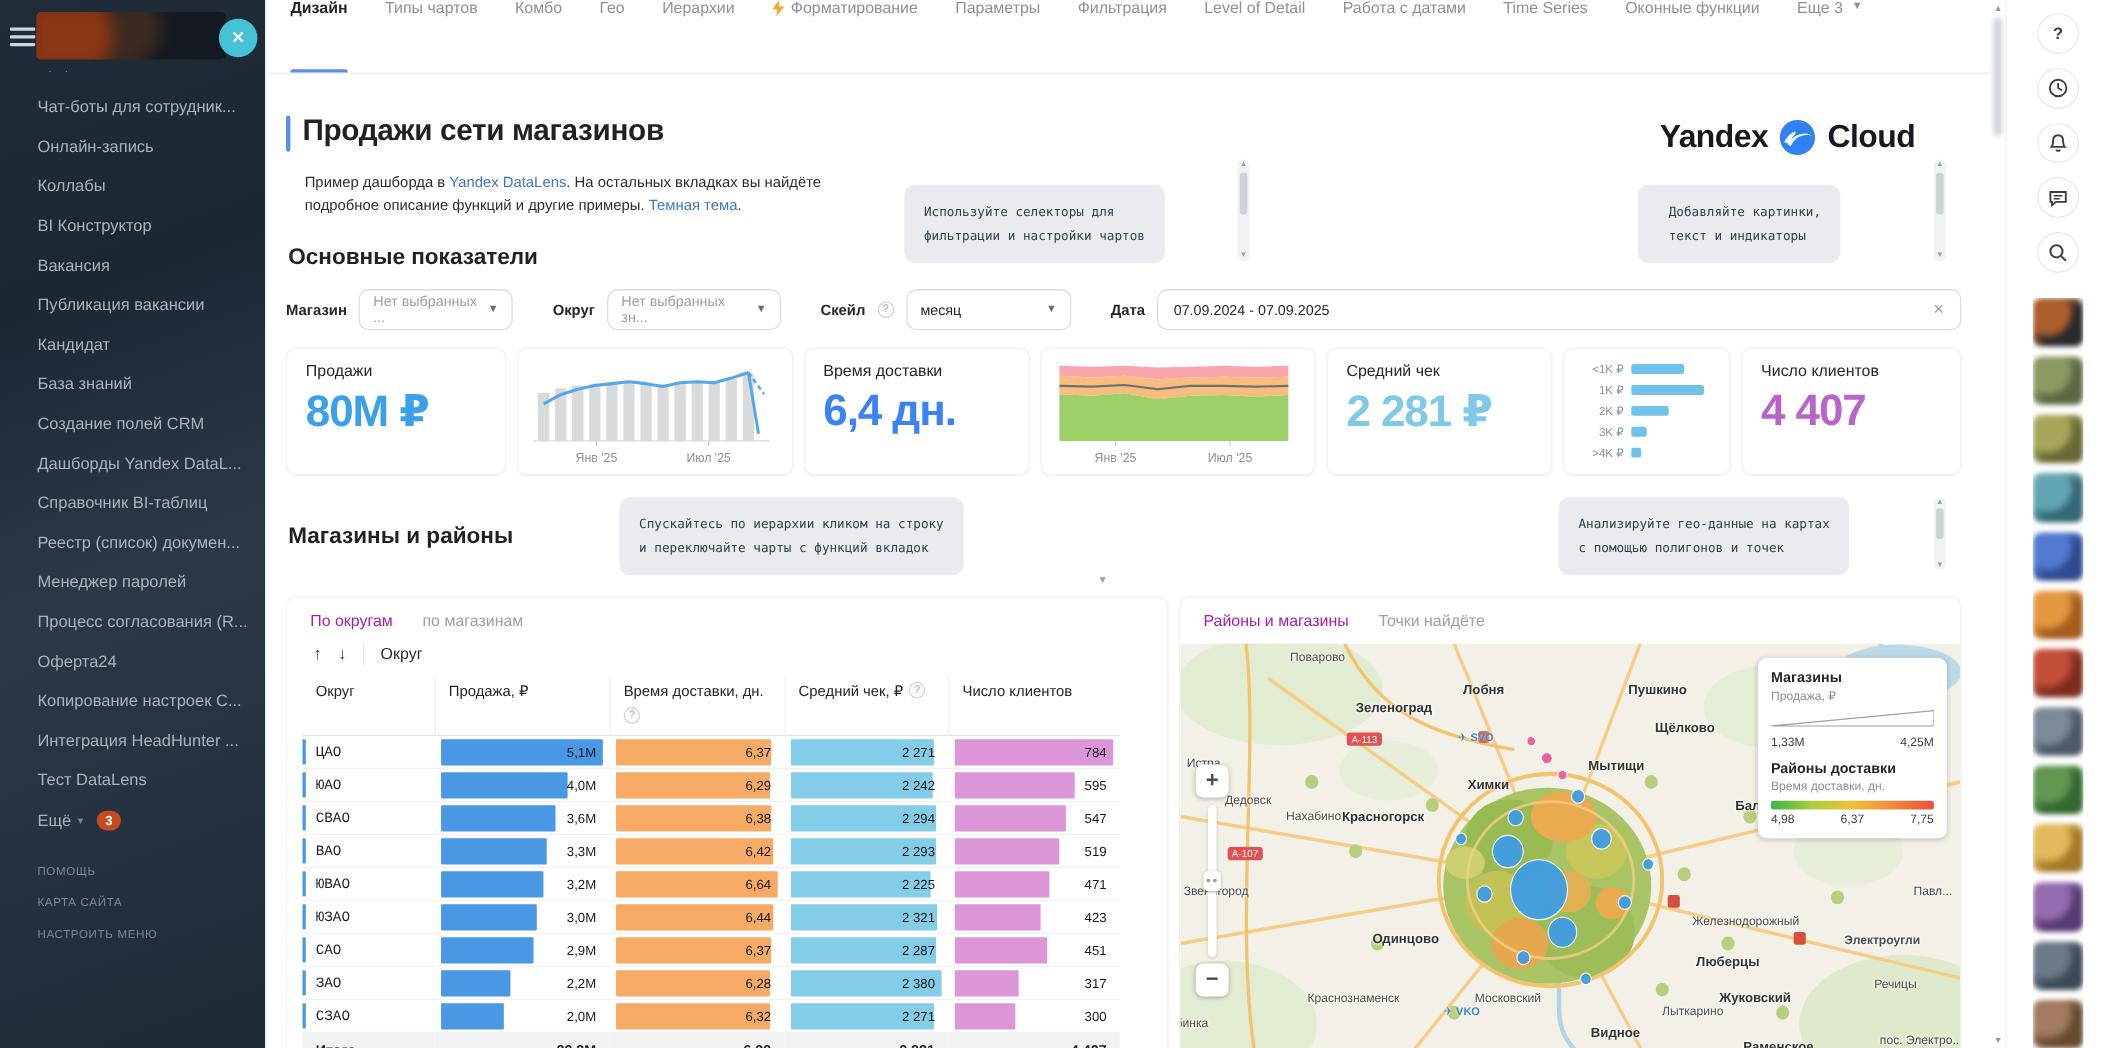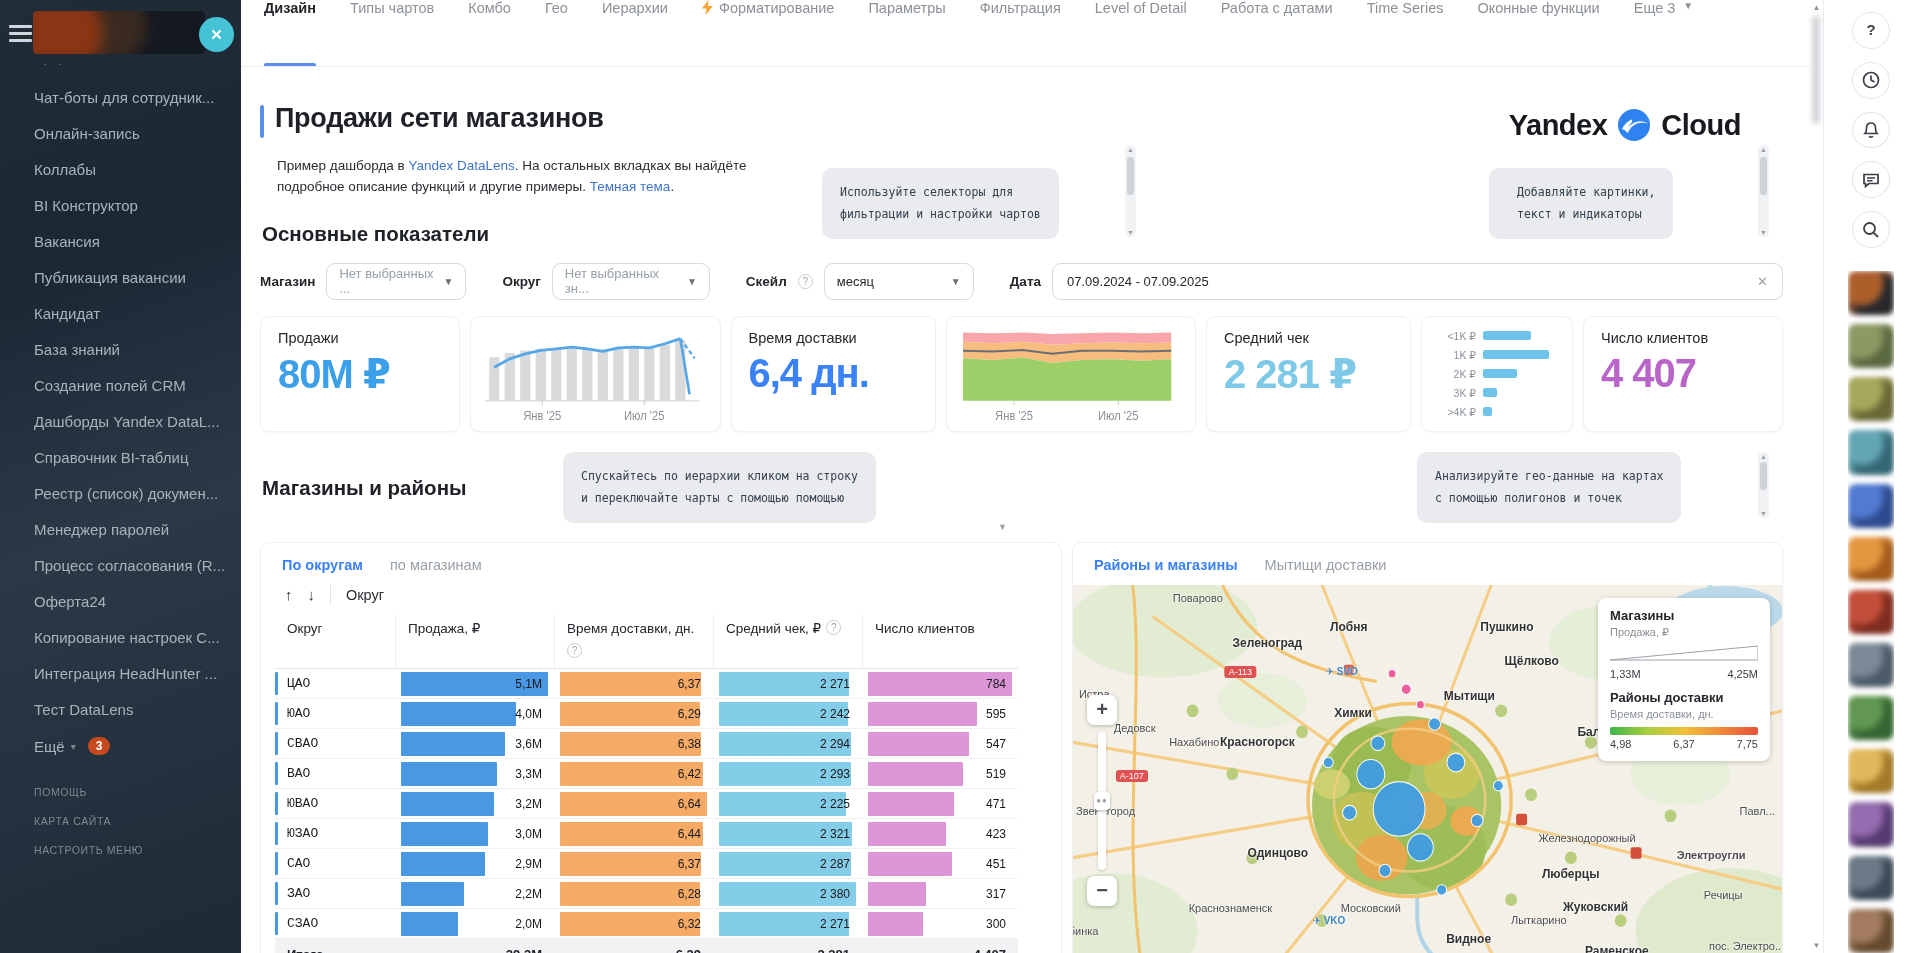--- a/index.html
+++ b/index.html
@@ -96,21 +96,21 @@
   .hrow { display: flex; align-items: center; gap: 7px; }
   .hlabel { width: 42px; text-align: right; font-size: 10.5px; color: #8a9098; white-space: nowrap; }
   .hbar { height: 9px; border-radius: 2px; background: #6fc2ea; }
 
   
   .bottom { margin-top: 42px; display: flex; gap: 10px; height: 430px; }
   .table-card { flex: 0 0 802px; overflow: hidden; }
   .map-card { flex: 1; overflow: hidden; display: flex; flex-direction: column; }
   .card-tabs { display: flex; gap: 27px; padding: 14px 21px 0; }
   .ctab { font-size: 14.5px; color: #9aa0a8; cursor: pointer; white-space: nowrap; }
-  .ctab.active { color: #3b82f6; font-weight: bold; }
+  .ctab.active { color: #a21caf; font-weight: normal; }
   .sort-row { margin: 12px 21px 0 24px; display: flex; align-items: center; gap: 15px; }
   .sort-ic { font-size: 15px; color: #303438; cursor: pointer; }
   .vdiv { width: 1px; height: 20px; background: #e2e4e6; }
   .sort-field { font-size: 14.5px; color: #2a2e33; cursor: pointer; }
 
   .dtable { margin: 9px 20px 0 14px; display: grid; grid-template-columns: 120px 159px 159px 149px 156px; }
   .th { font-size: 13.5px; color: #23262b; padding: 6px 10px 10px 12px; border-bottom: 1px solid #dfe2e5;
     line-height: 1.35; display: flex; align-items: flex-start; gap: 5px; flex-wrap: wrap; }
   .th + .th { border-left: 1px solid #eceef0; }
   .td { border-bottom: 1px solid #eef0f2; height: 30px; display: flex; align-items: center; font-size: 13px; color: #1c1f23; }
@@ -296,21 +296,21 @@
         <div>Добавляйте картинки,</div>
           <div>текст и индикаторы</div>
       </div>
       <div class="mini-scroll" style="left:1517px; top:78px; height:92px;">
         <span class="up">▲</span>
           <span class="mthumb" style="top:12px; height:38px;"></span>
           <span class="dn">▼</span>
       </div>
       <div class="hint" style="left:322px; top:385px;">
         <div>Спускайтесь по иерархии кликом на строку</div>
-          <div>и переключайте чарты с помощью помощью</div>
+          <div>и переключайте чарты с функций вкладок</div>
       </div>
       <span class="hint-caret" style="left:757px; top:455px;">▼</span>
       <div class="hint" style="left:1176px; top:385px;">
         <div>Анализируйте гео-данные на картах</div>
           <div>с помощью полигонов и точек</div>
       </div>
       <div class="mini-scroll" style="left:1517px; top:385px; height:66px;">
         <span class="up">▲</span>
           <span class="mthumb" style="top:10px; height:28px;"></span>
           <span class="dn">▼</span>
@@ -696,21 +696,21 @@
               <div class="td total num">29,3М</div>
               <div class="td total num">6,39</div>
               <div class="td total num">2 281</div>
               <div class="td total num">4 407</div>
             </div>
         </section>
 
         <section class="card map-card">
           <div class="card-tabs" id="map-tabs">
               <div class="ctab active">Районы и магазины</div>
-              <div class="ctab">Мытищи доставки</div>
+              <div class="ctab">Точки найдёте</div>
             </div>
           <div class="map-area" id="map-area">
               <svg viewBox="0 0 712 368" preserveAspectRatio="none">
                 <rect width="712" height="368" fill="#f3f0e7"></rect>
                 <ellipse cx="90" cy="40" rx="95" ry="48" fill="#e2ecd2"></ellipse>
                 <ellipse cx="40" cy="330" rx="85" ry="55" fill="#e2ecd2"></ellipse>
                 <ellipse cx="660" cy="330" rx="95" ry="60" fill="#dfeacc"></ellipse>
                 <ellipse cx="540" cy="55" rx="62" ry="36" fill="#e5eed6"></ellipse>
                 <ellipse cx="190" cy="110" rx="45" ry="26" fill="#e7efda"></ellipse>
                 <ellipse cx="610" cy="180" rx="50" ry="30" fill="#e7efda"></ellipse>

